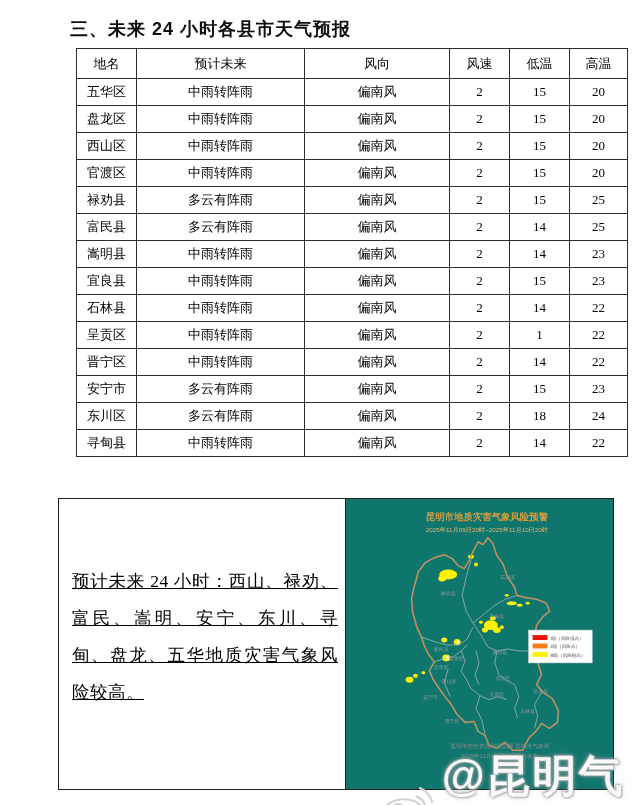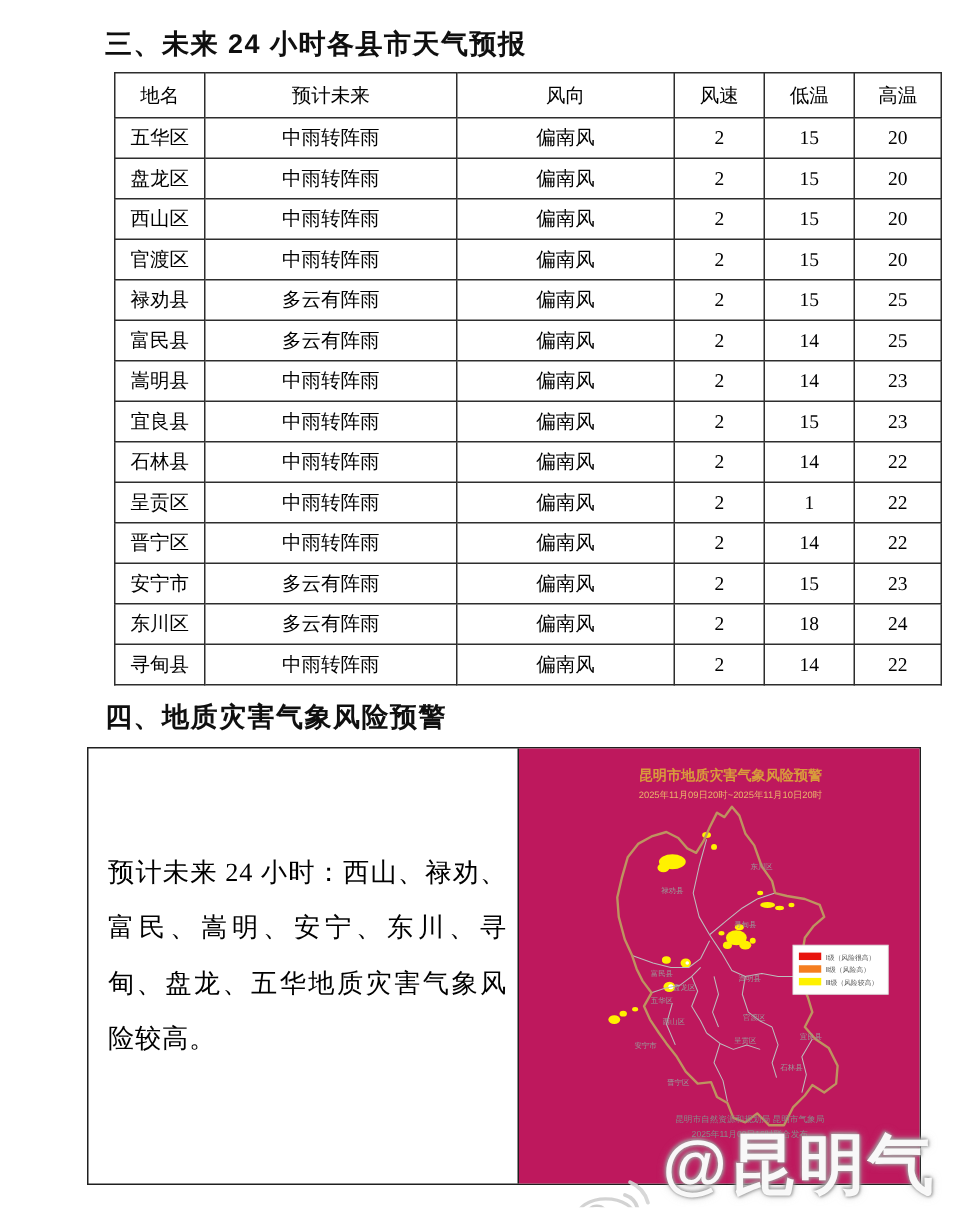--- a/index.html
+++ b/index.html
@@ -16,23 +16,23 @@
   table.forecast th,table.forecast td{border:1px solid #2d2d2d;text-align:center;vertical-align:middle;
                  font-size:13px;font-weight:normal;color:#000;padding:0;overflow:hidden;white-space:nowrap;}
   table.forecast th{height:29px;}
   table.forecast td{height:26px;}
   col.c-place{width:60px;} col.c-sky{width:168px;} col.c-dir{width:145px;}
   col.c-spd{width:60px;} col.c-low{width:60px;} col.c-high{width:58px;}
 
   .risk-box{position:absolute;left:58px;top:498px;width:556px;height:292px;
             border:1.5px solid #1f1f1f;display:flex;box-sizing:border-box;}
   .risk-text-cell{width:287px;box-sizing:border-box;border-right:1.5px solid #1f1f1f;
-                  padding:64px 7px 0 13px;}
+                  padding:64px 7px 0 13px;text-decoration:underline;}
   .risk-text-cell p{margin:0;font-size:17.5px;line-height:37px;color:#000;letter-spacing:0.5px;text-align:justify;}
-  .risk-map-cell{flex:1;position:relative;background:#be185d;}
+  .risk-map-cell{flex:1;position:relative;background:#0f766e;}
   .risk-map-cell svg{position:absolute;left:0;top:0;width:100%;height:100%;}
 
   .map-title{font-family:"Liberation Sans","DejaVu Sans",sans-serif;font-weight:bold;font-size:9.5px;fill:#D89B3C;}
   .map-subtitle{font-family:"Liberation Sans","DejaVu Sans",sans-serif;font-size:6.3px;fill:#EBB56A;}
   .outer-boundary{fill:none;stroke:#BE9360;stroke-width:1.6;stroke-linejoin:round;stroke-linecap:round;}
   .inner-line{fill:none;stroke:#BDBDBD;stroke-width:0.7;stroke-linejoin:round;}
   .district-label{font-family:"Liberation Sans","DejaVu Sans",sans-serif;font-size:5px;fill:#9a9a9a;}
   .legend-box{fill:#ffffff;stroke:#dddddd;stroke-width:0.6;}
   .legend-label{font-family:"Liberation Sans","DejaVu Sans",sans-serif;font-size:4.6px;fill:#555;}
   .map-footer{font-family:"Liberation Sans","DejaVu Sans",sans-serif;font-size:5.8px;fill:#8a8a8a;}
@@ -192,21 +192,20 @@
     <td>寻甸县</td>
     <td>中雨转阵雨</td>
     <td>偏南风</td>
     <td>2</td>
     <td>14</td>
     <td>22</td>
   </tr>
 </tbody>
   </table>
 
-  <h2 class="sec-title" id="title4">四、地质灾害气象风险预警</h2>
 
   <div class="risk-box">
     <div class="risk-text-cell">
       <p>预计未来 24 小时：西山、禄劝、富民、嵩明、安宁、东川、寻甸、盘龙、五华地质灾害气象风险较高。</p>
     </div>
     <div class="risk-map-cell">
       <svg id="kunming-map" viewBox="0 0 269 290" preserveAspectRatio="xMidYMid meet">
         <text class="map-title" x="142" y="20" text-anchor="middle">昆明市地质灾害气象风险预警</text>
         <text class="map-subtitle" x="142" y="32" text-anchor="middle">2025年11月09日20时~2025年11月10日20时</text>
 

